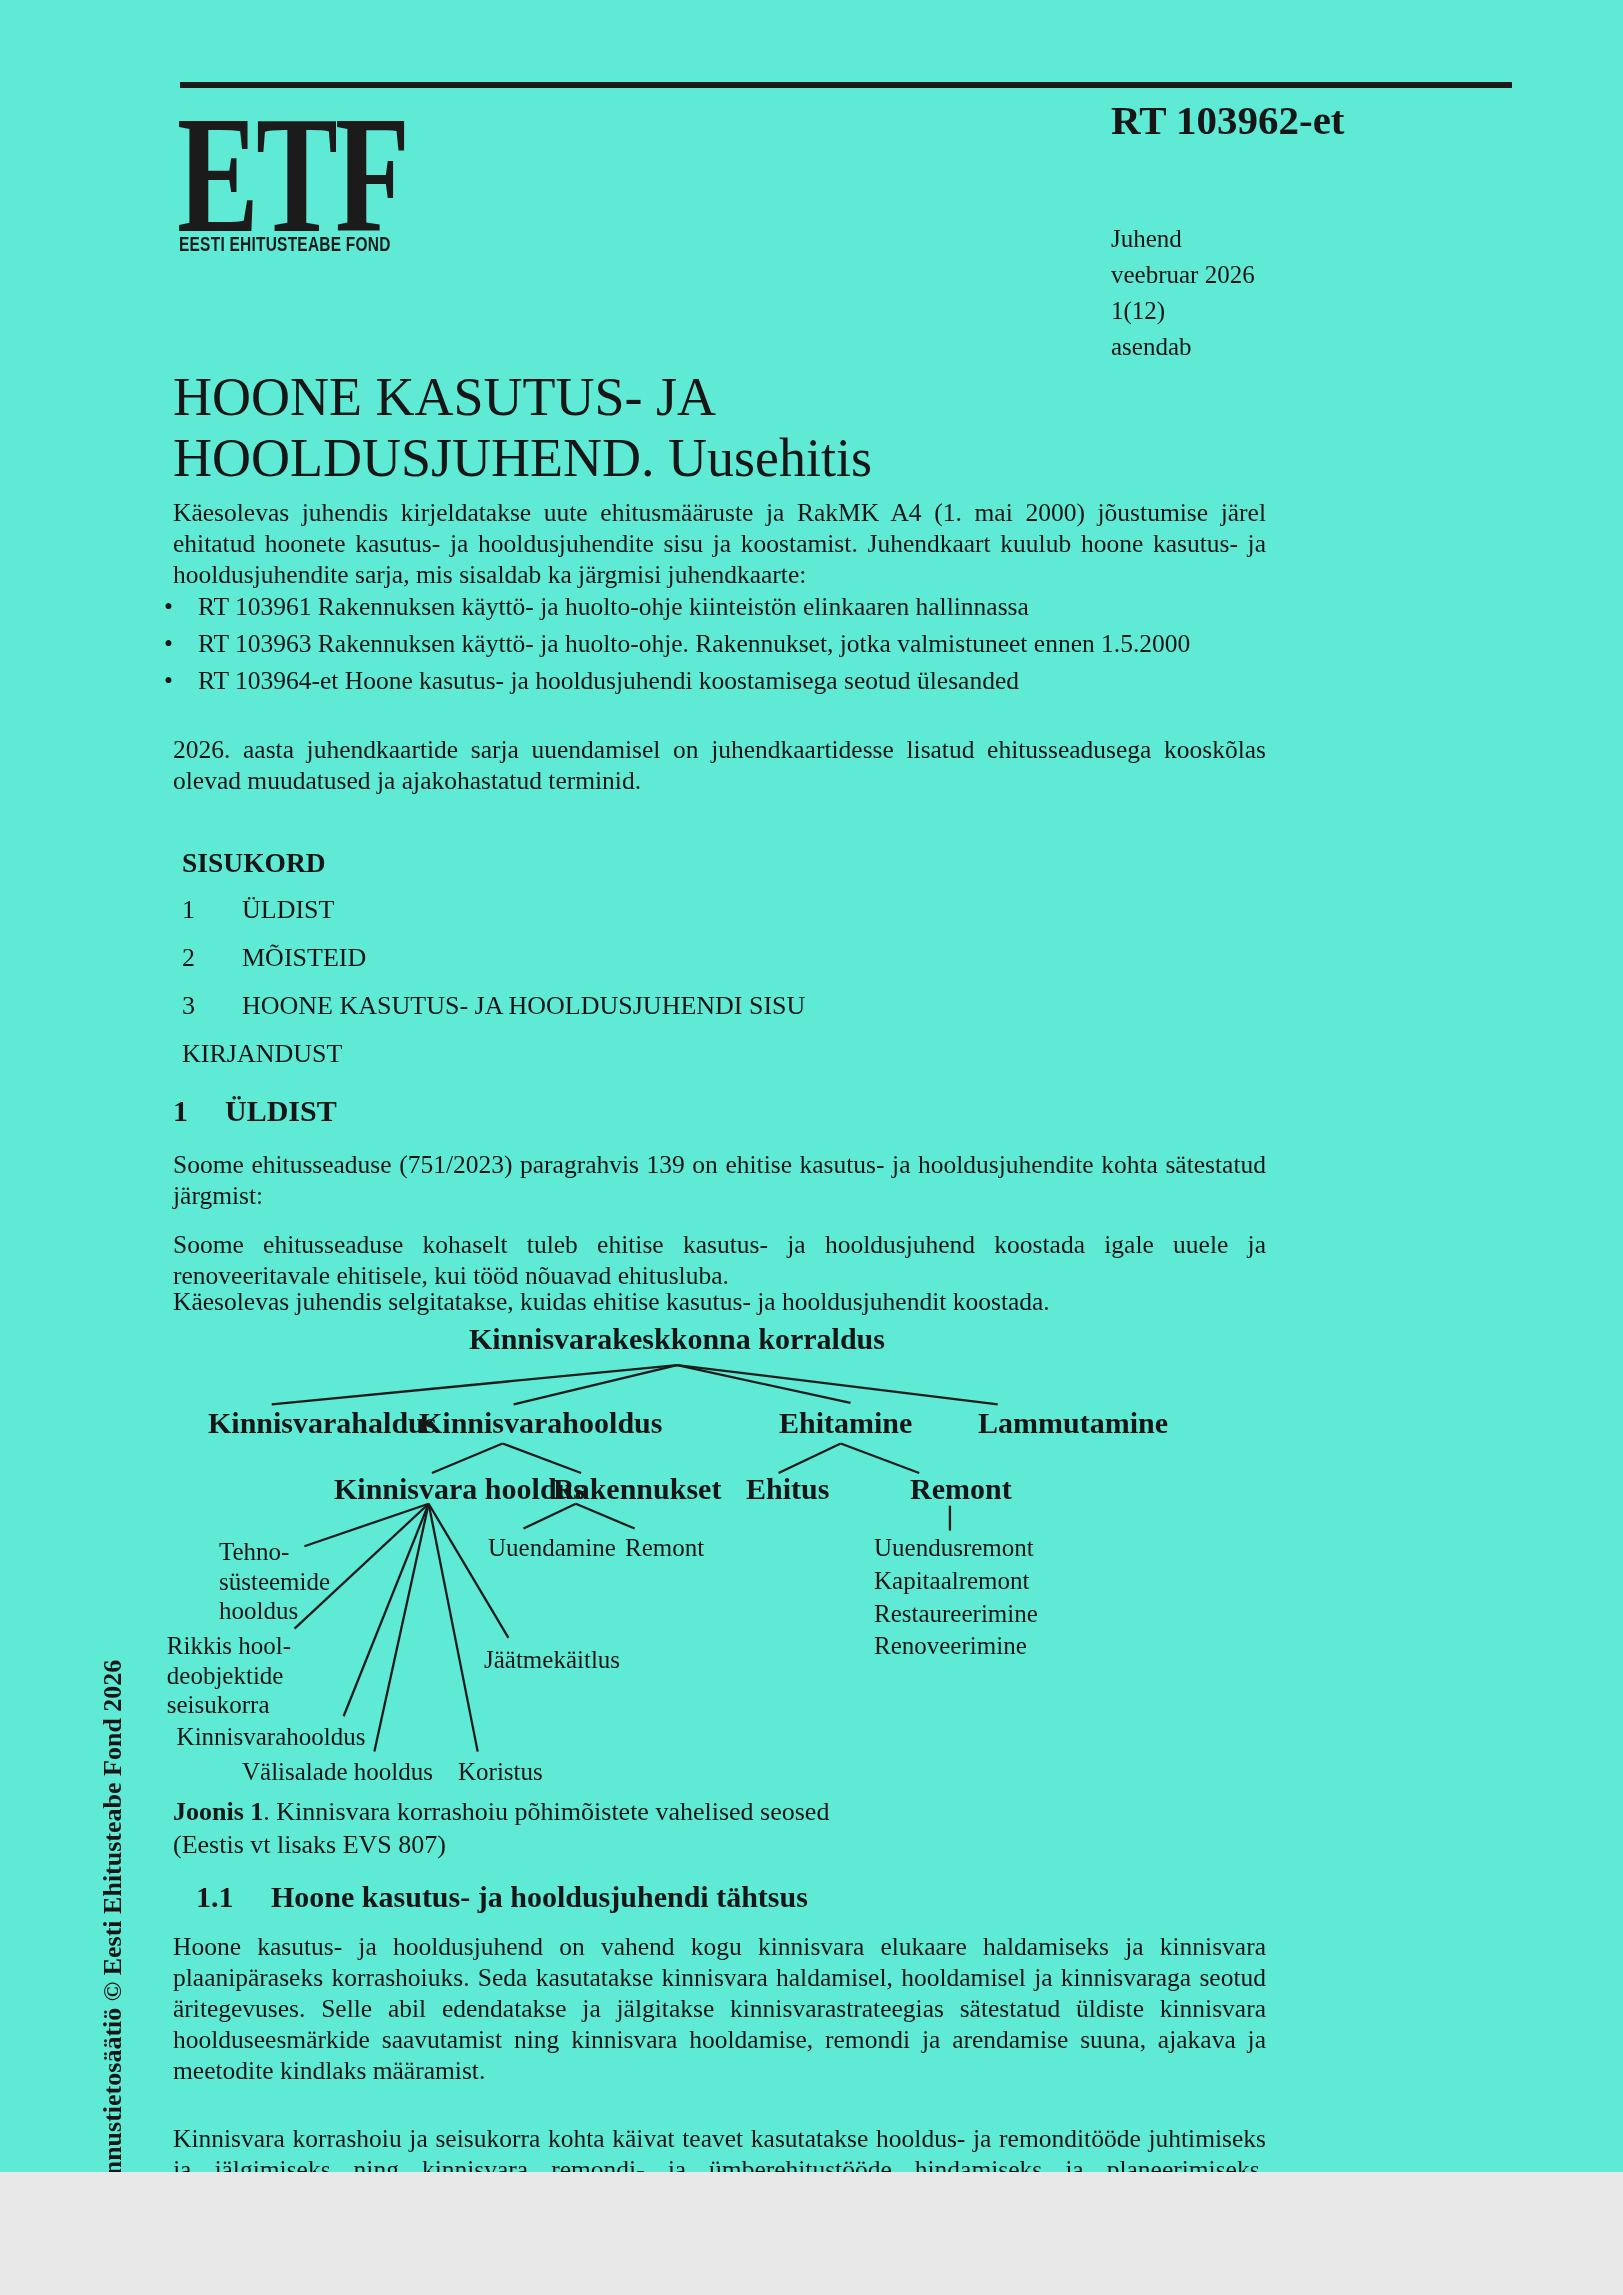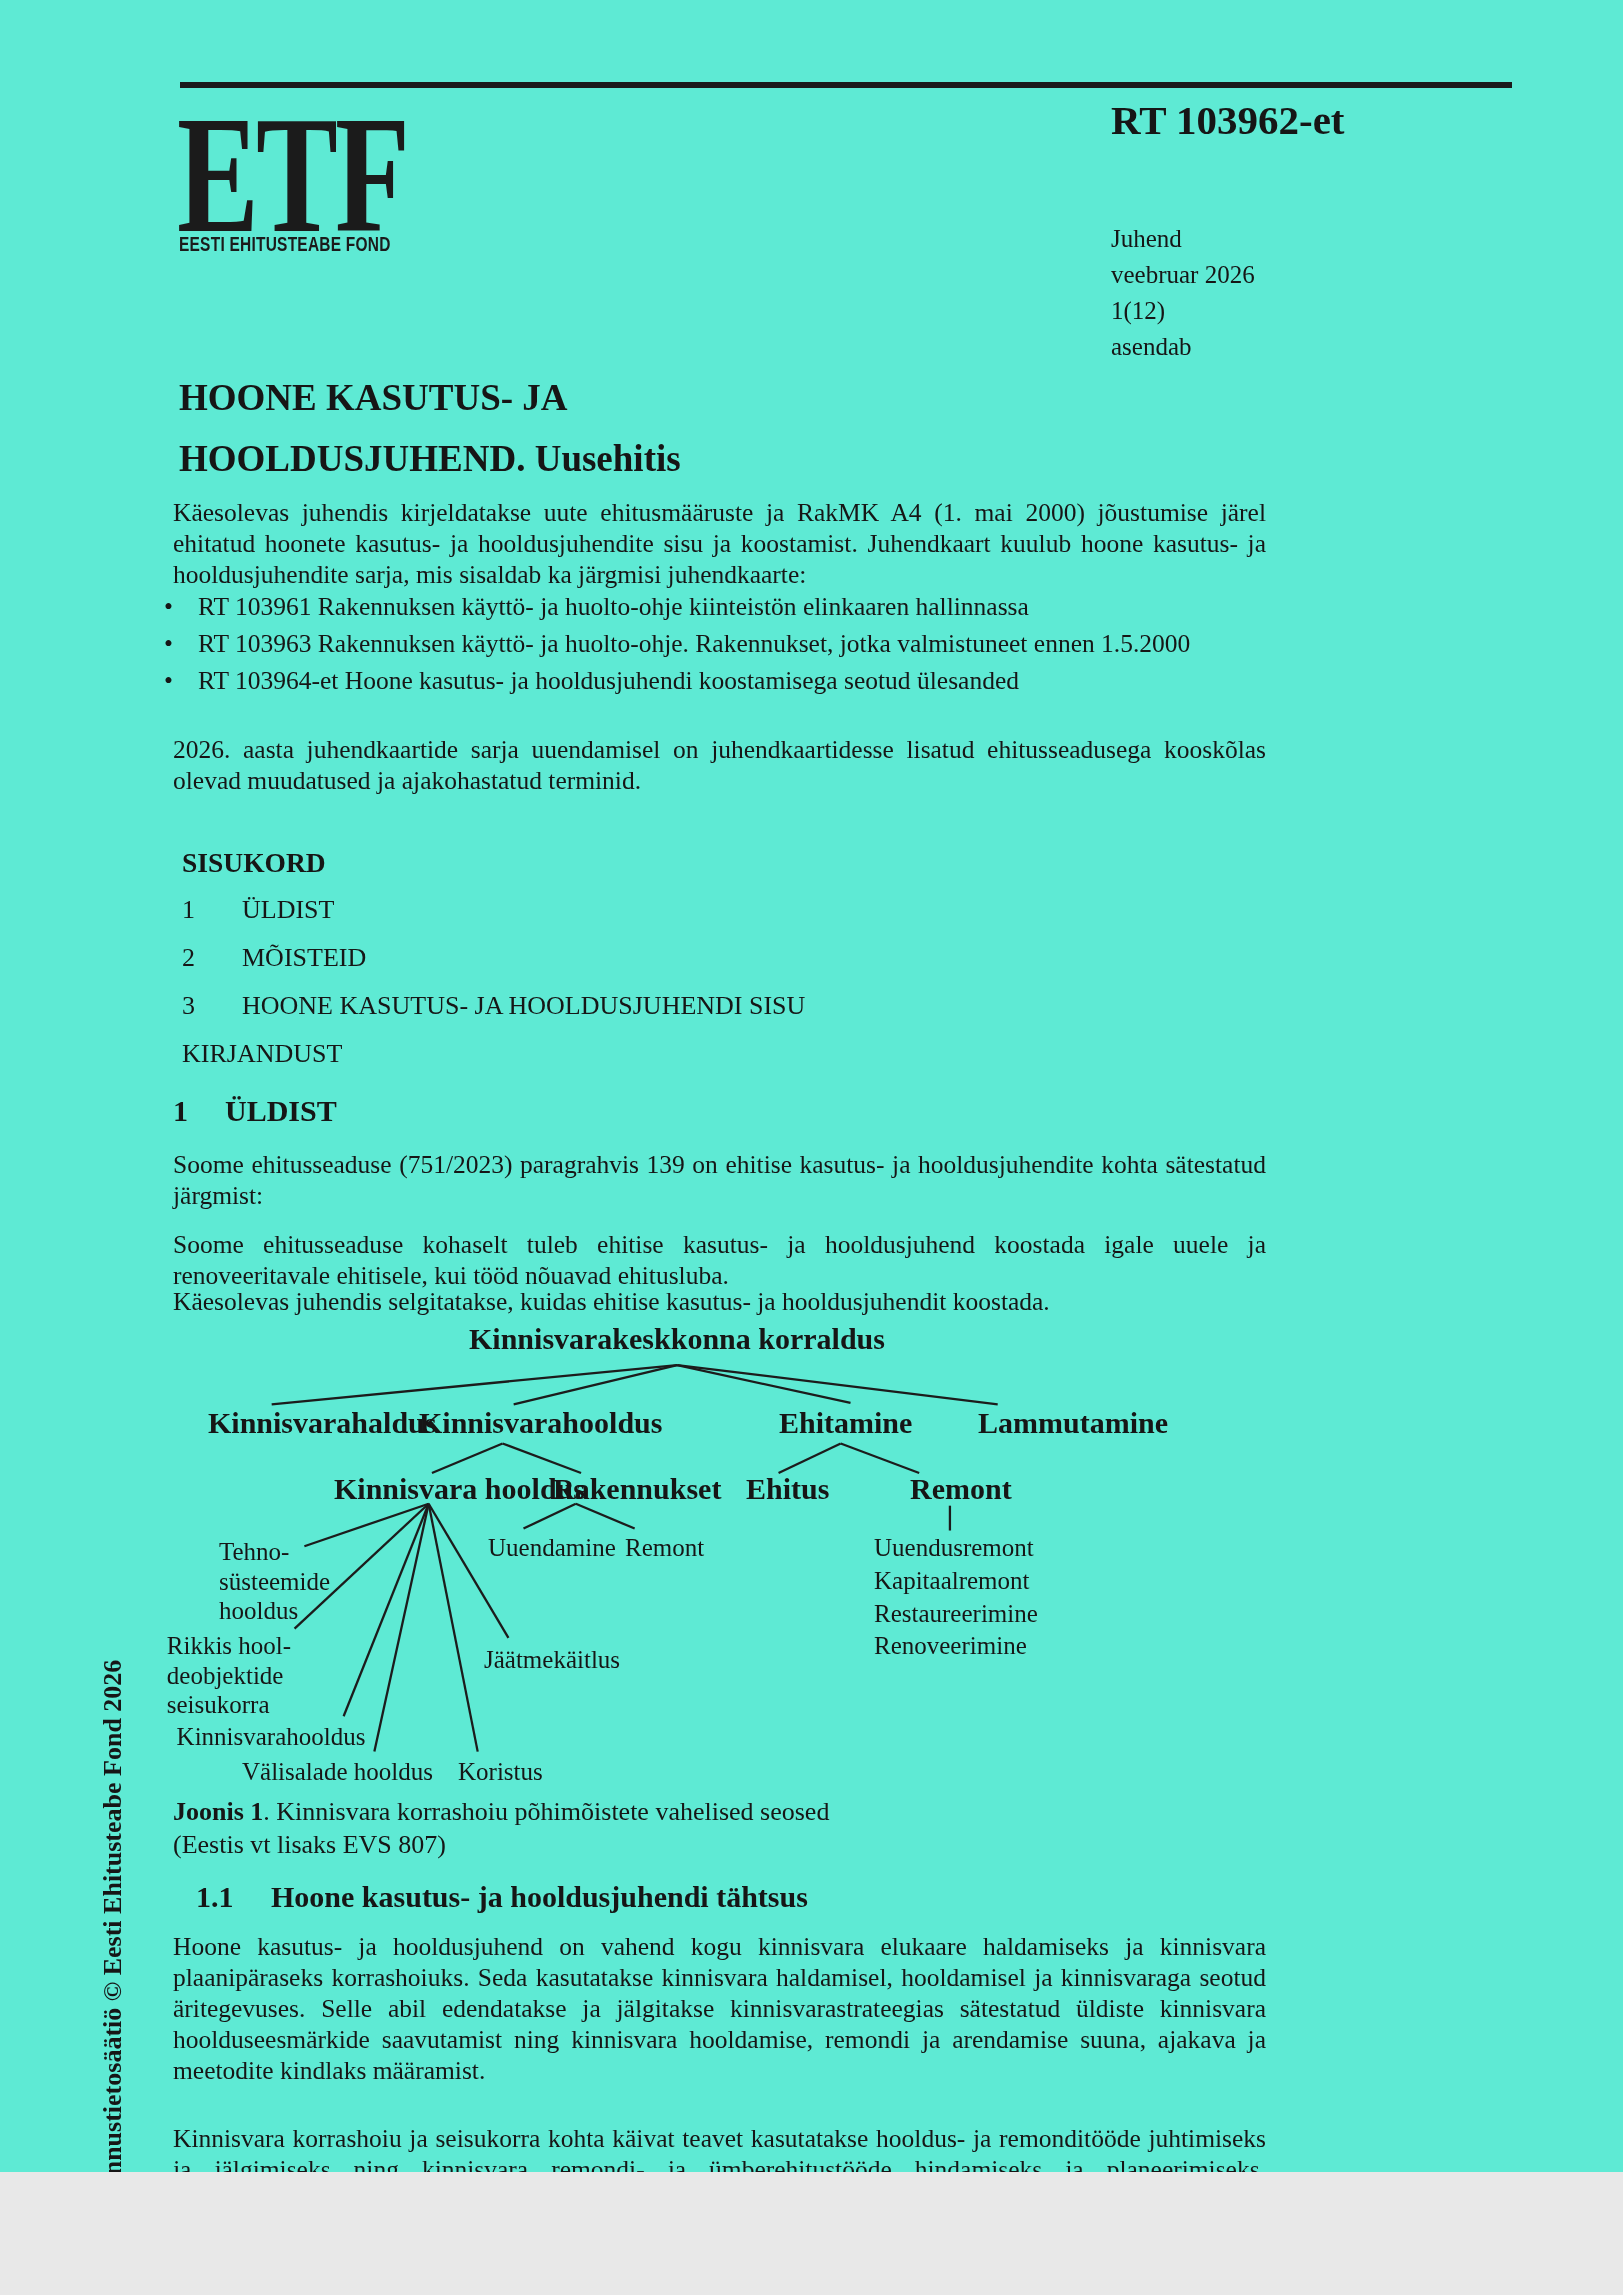--- a/index.html
+++ b/index.html
@@ -10,21 +10,21 @@
   .toprule{position:absolute;left:180px;top:82px;width:1332px;height:5.9px;background:#1b1b1b;}
   .logo{position:absolute;left:177px;top:90px;font-weight:bold;font-size:168px;line-height:1;
         letter-spacing:-3.9px;transform:scaleX(0.73);transform-origin:0 0;color:#1b1b1b;}
   .logo-sub{position:absolute;left:179px;top:233px;font-family:"Liberation Sans",sans-serif;
         font-weight:bold;font-size:19.6px;letter-spacing:0.3px;transform:scaleX(0.79);
         transform-origin:0 0;color:#1b1b1b;white-space:nowrap;}
   .docnum{position:absolute;left:1111px;top:96px;font-weight:bold;font-size:41px;white-space:nowrap;}
   .meta{position:absolute;left:1111px;top:221px;font-size:25px;line-height:36px;}
 
   
-  .doc-title{position:absolute;left:179px;top:367px;font-weight:bold;font-size:37px;line-height:61px;white-space:nowrap;}
+  .doc-title{position:absolute;left:173px;top:367px;font-weight:normal;font-size:54px;line-height:61px;white-space:nowrap;}
 
   
   .body-p{position:absolute;left:173px;width:1093px;font-size:25.5px;line-height:31px;text-align:justify;}
   .bullets{position:absolute;left:164px;top:591px;width:1083px;font-size:25.5px;line-height:31px;}
   .bullet-row{display:flex;margin-bottom:5.9px;}
   .bullet-row .mark{width:34px;flex:0 0 34px;}
   .bullet-row .btxt{flex:1;}
 
   
   .toc-title{position:absolute;left:182px;top:847px;font-weight:bold;font-size:27.5px;}

